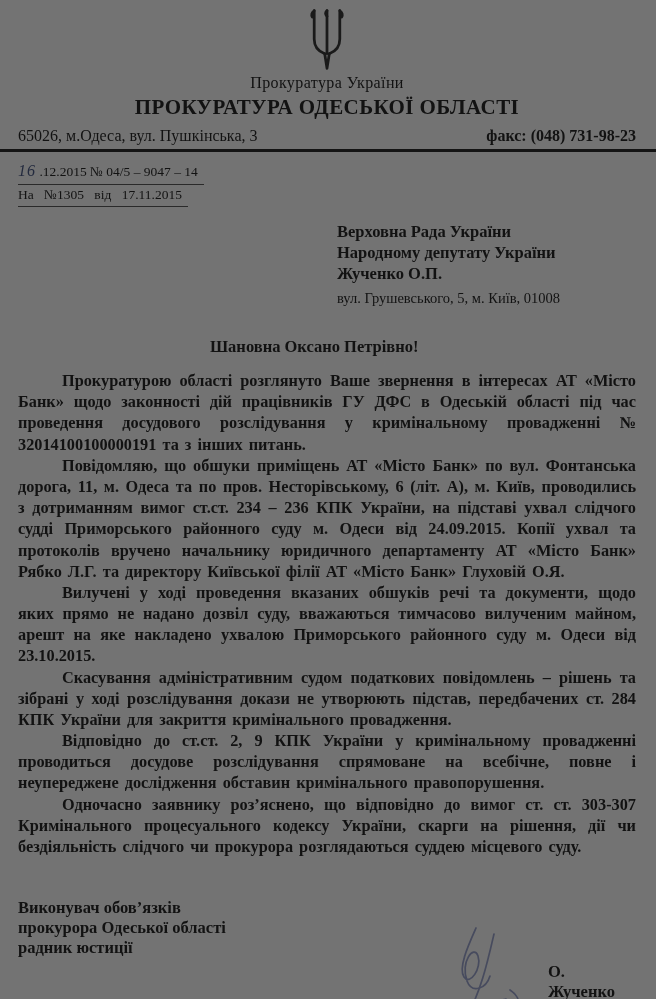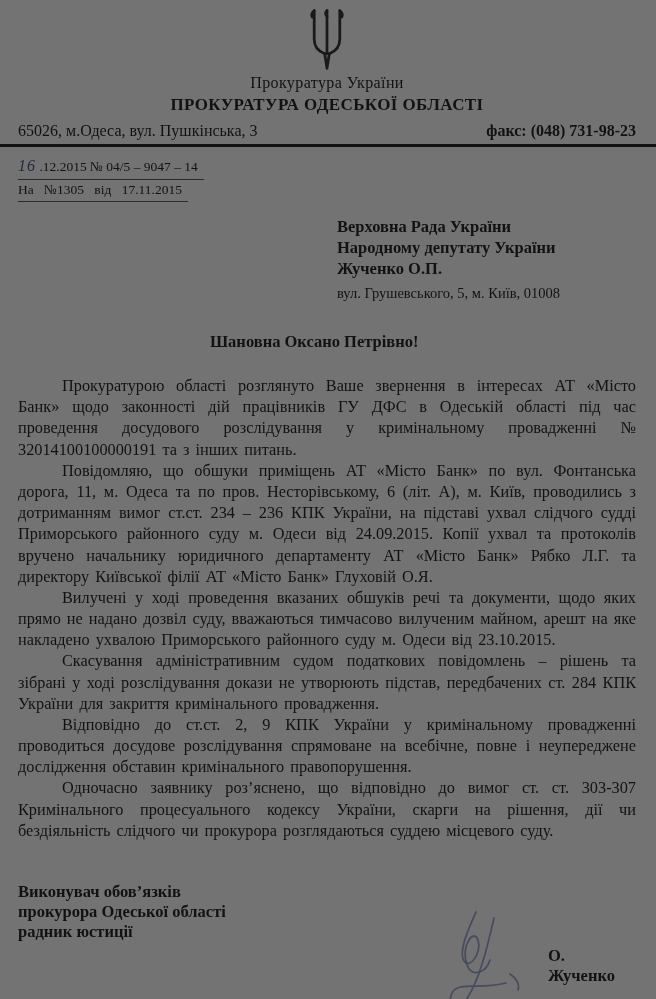--- a/index.html
+++ b/index.html
@@ -10,43 +10,43 @@
     color:#121212;
     font-family:"Liberation Serif", serif;
     padding:6px 20px 0 18px;
     position:relative; overflow:hidden;
   }
 
   
   .letterhead { text-align:center; }
   .emblem { display:block; margin:2px auto 0; }
   .org-parent { font-size:16px; letter-spacing:.4px; margin-top:2px; }
-  .org-title  { font-size:17px; font-weight:bold; letter-spacing:.4px; margin-top:3px; }
+  .org-title  { font-size:21px; font-weight:bold; letter-spacing:.4px; margin-top:3px; }
   .addr-row { display:flex; justify-content:space-between; align-items:flex-end;
               font-size:16px; margin-top:7px; }
   .fax { font-weight:bold; }
   .rule { border:none; border-top:3px solid #141414; margin:4px -20px 7px -18px; }
 
   
   .refs { font-size:13.5px; line-height:1.5; }
   .ref-line { display:inline-block; border-bottom:1.4px solid #2a2a2a; padding:0 6px 1px 0; }
   .handwritten { font-style:italic; font-size:16px; color:#232a3e; letter-spacing:1px; }
   .ref-incoming { word-spacing:7px; }
 
   
   .recipient { margin:14px 0 0 319px; line-height:1.28; }
   .recipient .b { font-weight:bold; font-size:16.5px; }
   .recipient .addr { font-size:14.5px; margin-top:4px; }
 
   
   .salutation { margin:30px 0 0 192px; font-weight:bold; font-size:16.5px; }
 
   
-  .body { margin-top:23px; font-size:16.3px; line-height:1.3;
-          text-align:justify; word-spacing:2px; }
+  .body { margin-top:13px; font-size:16.3px; line-height:1.3;
+          text-align:justify; word-spacing:2px;font-weight:bold; }
   .body p { text-indent:44px; }
 
   
   .closing { margin-top:14px; position:relative; height:160px; }
   .regards { font-weight:bold; font-size:16.5px; }
   .title-block { margin-top:41px; font-weight:bold; font-size:16.5px; line-height:1.2; }
   .signature-wrap { position:absolute; left:372px; top:22px; }
   .signer-name { position:absolute; left:530px; top:64px; font-weight:bold; font-size:16.5px; }
 </style>
 </head>

